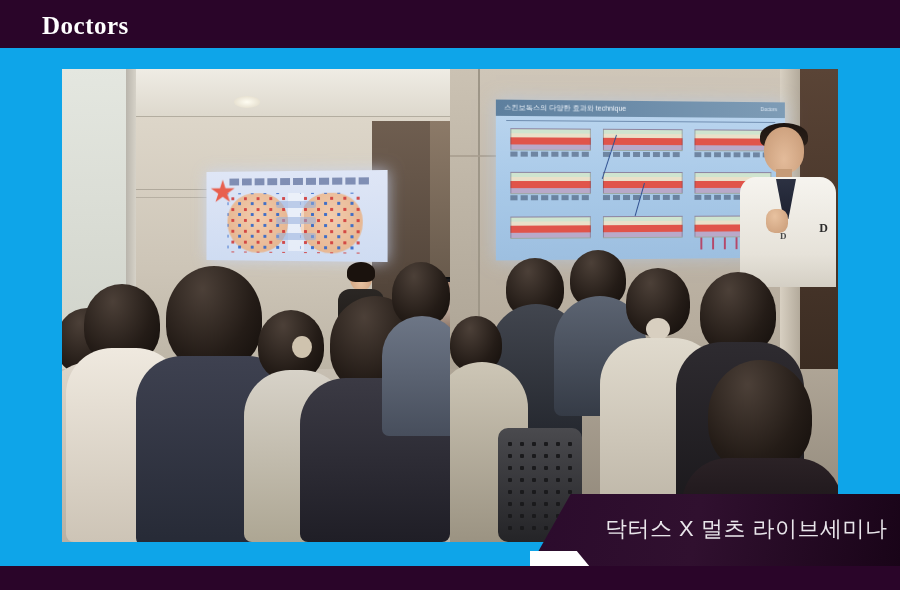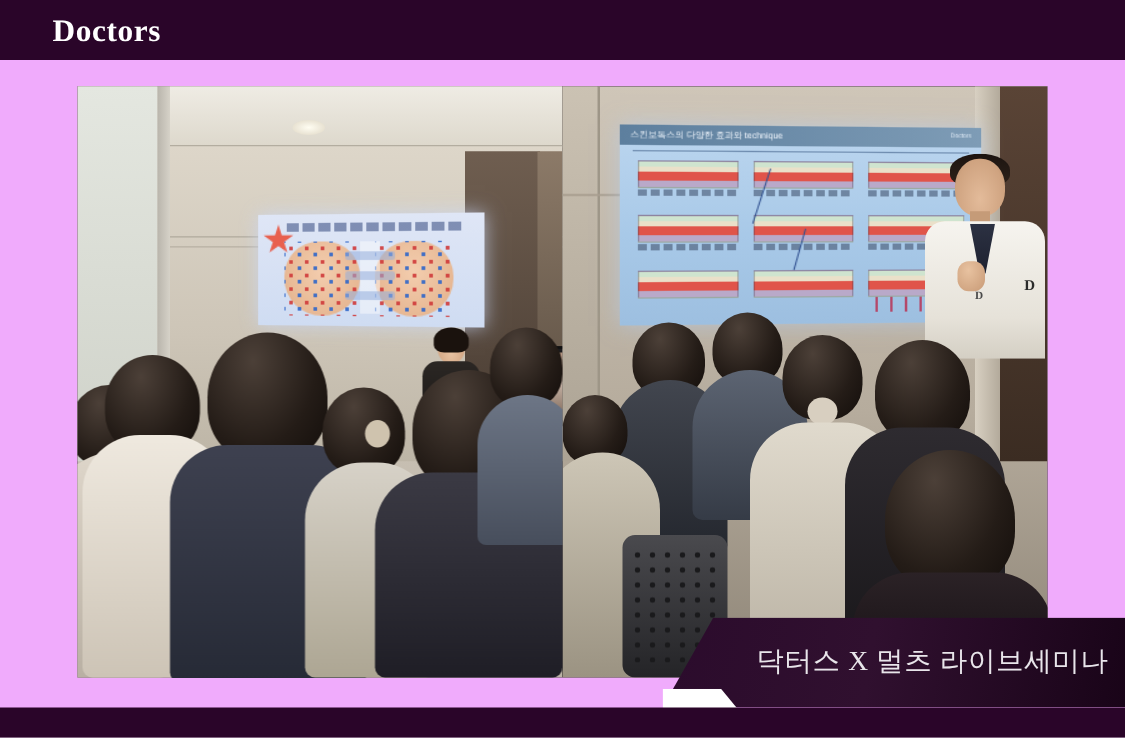--- a/index.html
+++ b/index.html
@@ -8,21 +8,21 @@
     padding: 0;
     background: #ffffff;
   }
   body {
     font-family: "Liberation Sans", sans-serif;
   }
   .page {
     position: relative;
     width: 900px;
     height: 590px;
-    background: #f0abfc;
+    background: #0ea5e9;
     overflow: hidden;
   }
 
   
   .topbar {
     position: absolute;
     left: 0; top: 0;
     width: 900px;
     height: 48px;
     background: #2a0529;
@@ -301,21 +301,21 @@
   }
   .caption-text{
     position:absolute;
     left:75px;
     top:19px;
     color:#e8e5ea;
     font-size:22px;
     line-height:32px;
     letter-spacing:0.5px;
     white-space:nowrap;
-    font-family:Liberation Serif, serif;
+    font-family:Liberation Sans, sans-serif;
   }
   .banner-notch{
     position:absolute;
     left:530px;
     top:551px;
     width:60px;
     height:16px;
     background:#ffffff;
     clip-path: polygon(0% 0%, 78% 0%, 100% 100%, 0% 100%);
   }

